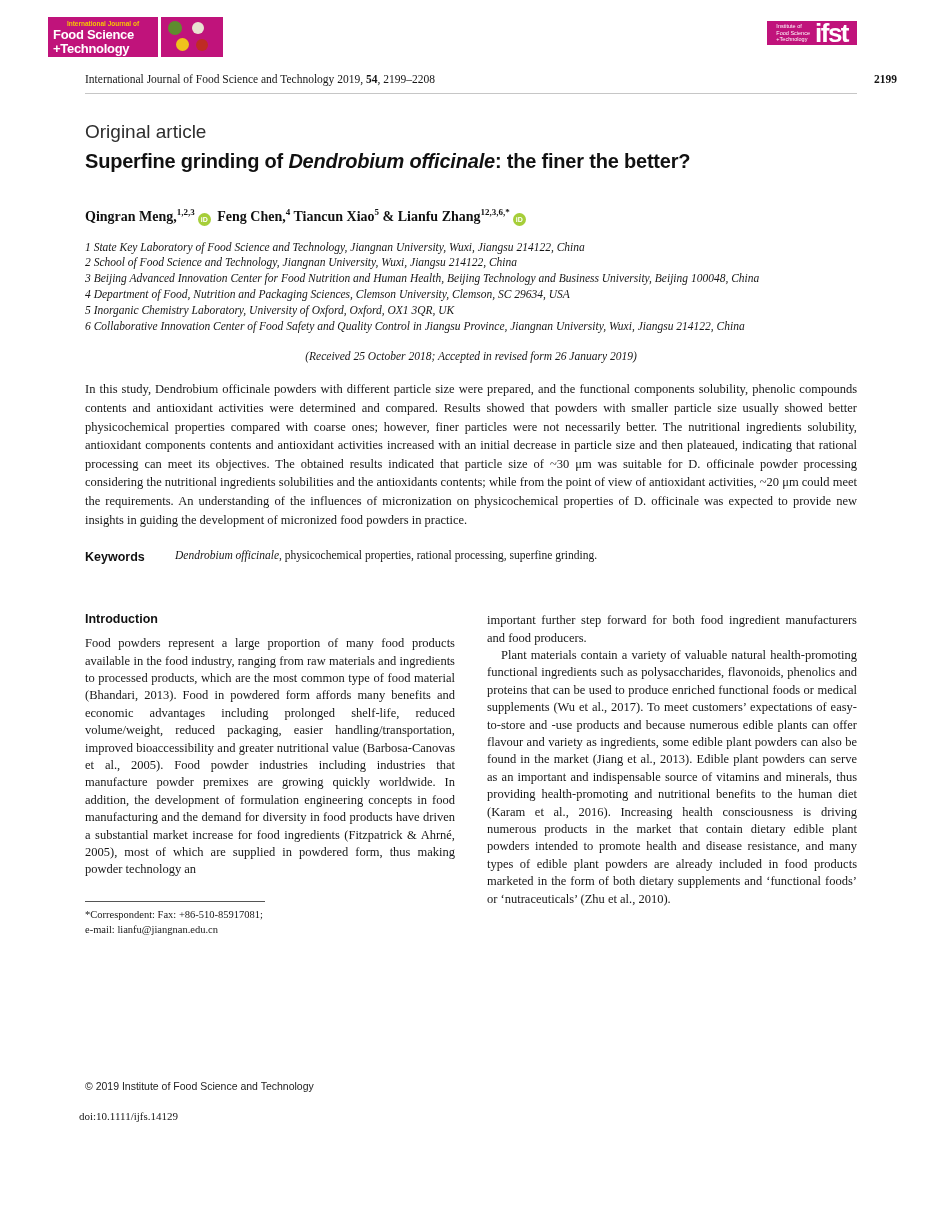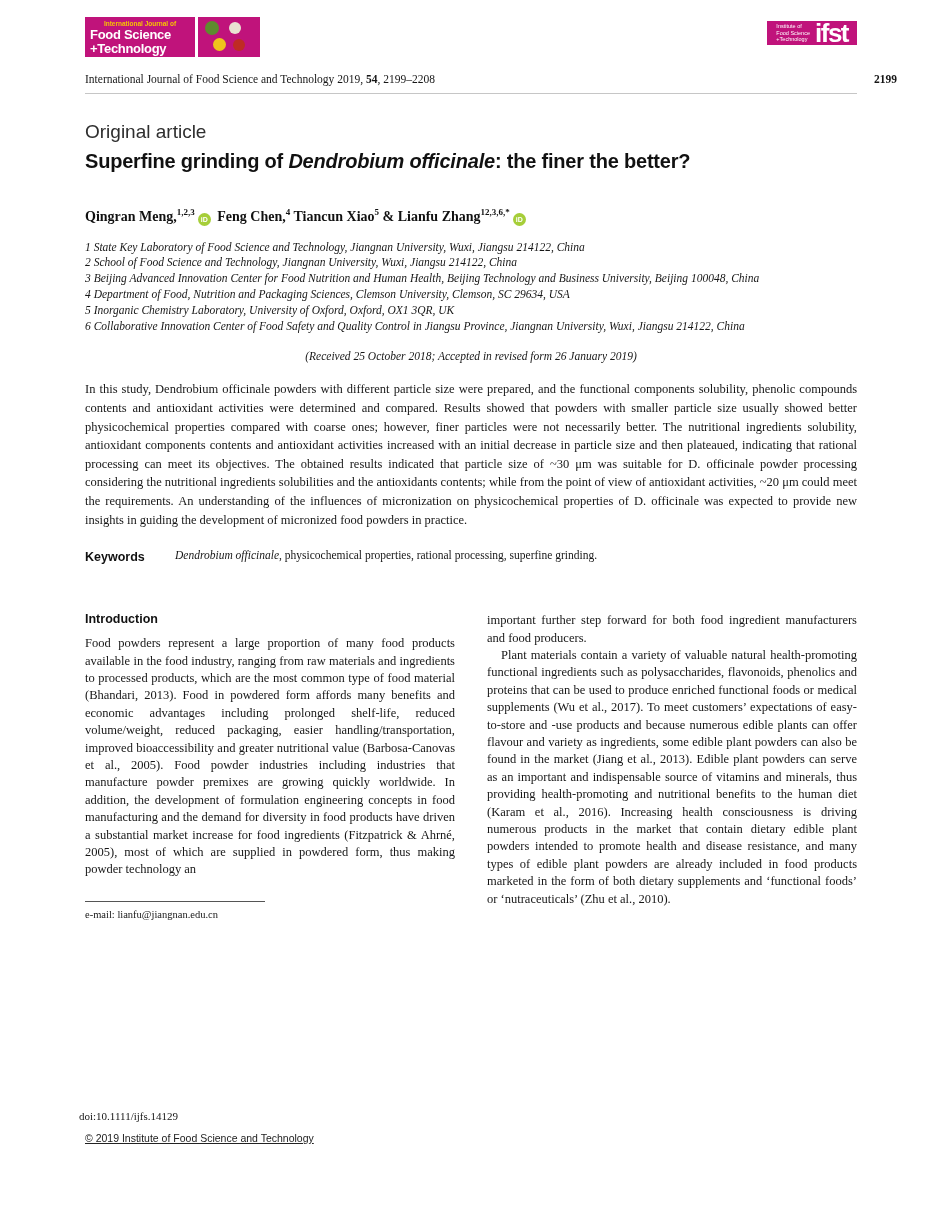--- a/index.html
+++ b/index.html
@@ -1,19 +1,19 @@
 <!DOCTYPE html>
 <html><head>
 <meta charset="utf-8">
 <style>
   * { margin:0; padding:0; box-sizing:border-box; }
   html,body { background:#ffffff; }
   body { width:925px; height:1217px; font-family:"Liberation Serif", serif; color:#161616; position:relative; overflow:hidden; }
 
-  .header-row { display:flex; justify-content:space-between; align-items:flex-start; padding:17px 68px 0 85px; }
+  .header-row { display:flex; justify-content:space-between; align-items:flex-start; padding:17px 68px 0 48px; }
 
   
   .journal-logo { display:flex; align-items:flex-start; }
   .logo-text { background:#c0137b; color:#fff; width:110px; height:40px; padding:3px 5px 0 5px; font-family:"Liberation Sans", sans-serif; }
   .logo-line1 { color:#f7c402; font-size:6.5px; font-weight:bold; text-align:center; line-height:8px; }
   .logo-line2, .logo-line3 { font-size:13px; font-weight:bold; line-height:14px; letter-spacing:-0.3px; }
   .logo-icons { background:#c0137b; width:62px; height:40px; margin-left:3px; position:relative; }
   .fdot { position:absolute; border-radius:50%; display:block; }
   .fdot1 { width:14px; height:14px; left:7px; top:4px; background:#5e8c2e; }
   .fdot2 { width:12px; height:12px; left:31px; top:5px; background:#e9e2d2; }
@@ -52,21 +52,21 @@
   .col { width:370px; }
   .section-heading { font-family:"Liberation Sans", sans-serif; font-weight:bold; font-size:12.5px; color:#111; margin-bottom:9px; }
   .col p { font-size:12.5px; line-height:17.4px; text-align:justify; }
   .indent { text-indent:14px; }
 
   .footnote { margin-top:22px; font-size:10.5px; line-height:15px; }
   .footnote-rule { width:180px; border-top:1px solid #555; margin-bottom:5px; }
   .email { cursor:pointer; }
 
   .doi { position:absolute; left:79px; top:1110px; font-size:11px; cursor:pointer; }
-  .copyright { position:absolute; left:85px; top:1132px; font-family:"Liberation Sans", sans-serif; font-size:10.5px; color:#222;text-decoration:underline; }
+  .copyright { position:absolute; left:85px; top:1080px; font-family:"Liberation Sans", sans-serif; font-size:10.5px; color:#222; }
 </style>
 </head>
 <body>
 
 <header class="header-row">
   <div class="journal-logo">
     <div class="logo-text">
       <div class="logo-line1">International Journal of</div>
       <div class="logo-line2">Food Science</div>
       <div class="logo-line3">+Technology</div>
@@ -120,20 +120,21 @@
   <div class="block-label">Keywords</div>
   <div class="block-body keywords-text"><em>Dendrobium officinale</em><span>, physicochemical properties, rational processing, superfine grinding.</span></div>
 </div>
 
 <div class="columns">
   <div class="col">
     <h2 class="section-heading">Introduction</h2>
     <p>Food powders represent a large proportion of many food products available in the food industry, ranging from raw materials and ingredients to processed products, which are the most common type of food material (Bhandari, 2013). Food in powdered form affords many benefits and economic advantages including prolonged shelf-life, reduced volume/weight, reduced packaging, easier handling/transportation, improved bioaccessibility and greater nutritional value (Barbosa-Canovas et al., 2005). Food powder industries including industries that manufacture powder premixes are growing quickly worldwide. In addition, the development of formulation engineering concepts in food manufacturing and the demand for diversity in food products have driven a substantial market increase for food ingredients (Fitzpatrick &amp; Ahrné, 2005), most of which are supplied in powdered form, thus making powder technology an</p>
     <div class="footnote">
       <div class="footnote-rule"></div>
+      <div>*Correspondent: Fax: +86-510-85917081;</div>
       <div><span>e-mail: </span><span class="email">lianfu@jiangnan.edu.cn</span></div>
     </div>
   </div>
   <div class="col">
     <p>important further step forward for both food ingredient manufacturers and food producers.</p>
     <p class="indent">Plant materials contain a variety of valuable natural health-promoting functional ingredients such as polysaccharides, flavonoids, phenolics and proteins that can be used to produce enriched functional foods or medical supplements (Wu et al., 2017). To meet customers’ expectations of easy-to-store and -use products and because numerous edible plants can offer flavour and variety as ingredients, some edible plant powders can also be found in the market (Jiang et al., 2013). Edible plant powders can serve as an important and indispensable source of vitamins and minerals, thus providing health-promoting and nutritional benefits to the human diet (Karam et al., 2016). Increasing health consciousness is driving numerous products in the market that contain dietary edible plant powders intended to promote health and disease resistance, and many types of edible plant powders are already included in food products marketed in the form of both dietary supplements and ‘functional foods’ or ‘nutraceuticals’ (Zhu et al., 2010).</p>
   </div>
 </div>
 
 <div class="doi">doi:10.1111/ijfs.14129</div>

